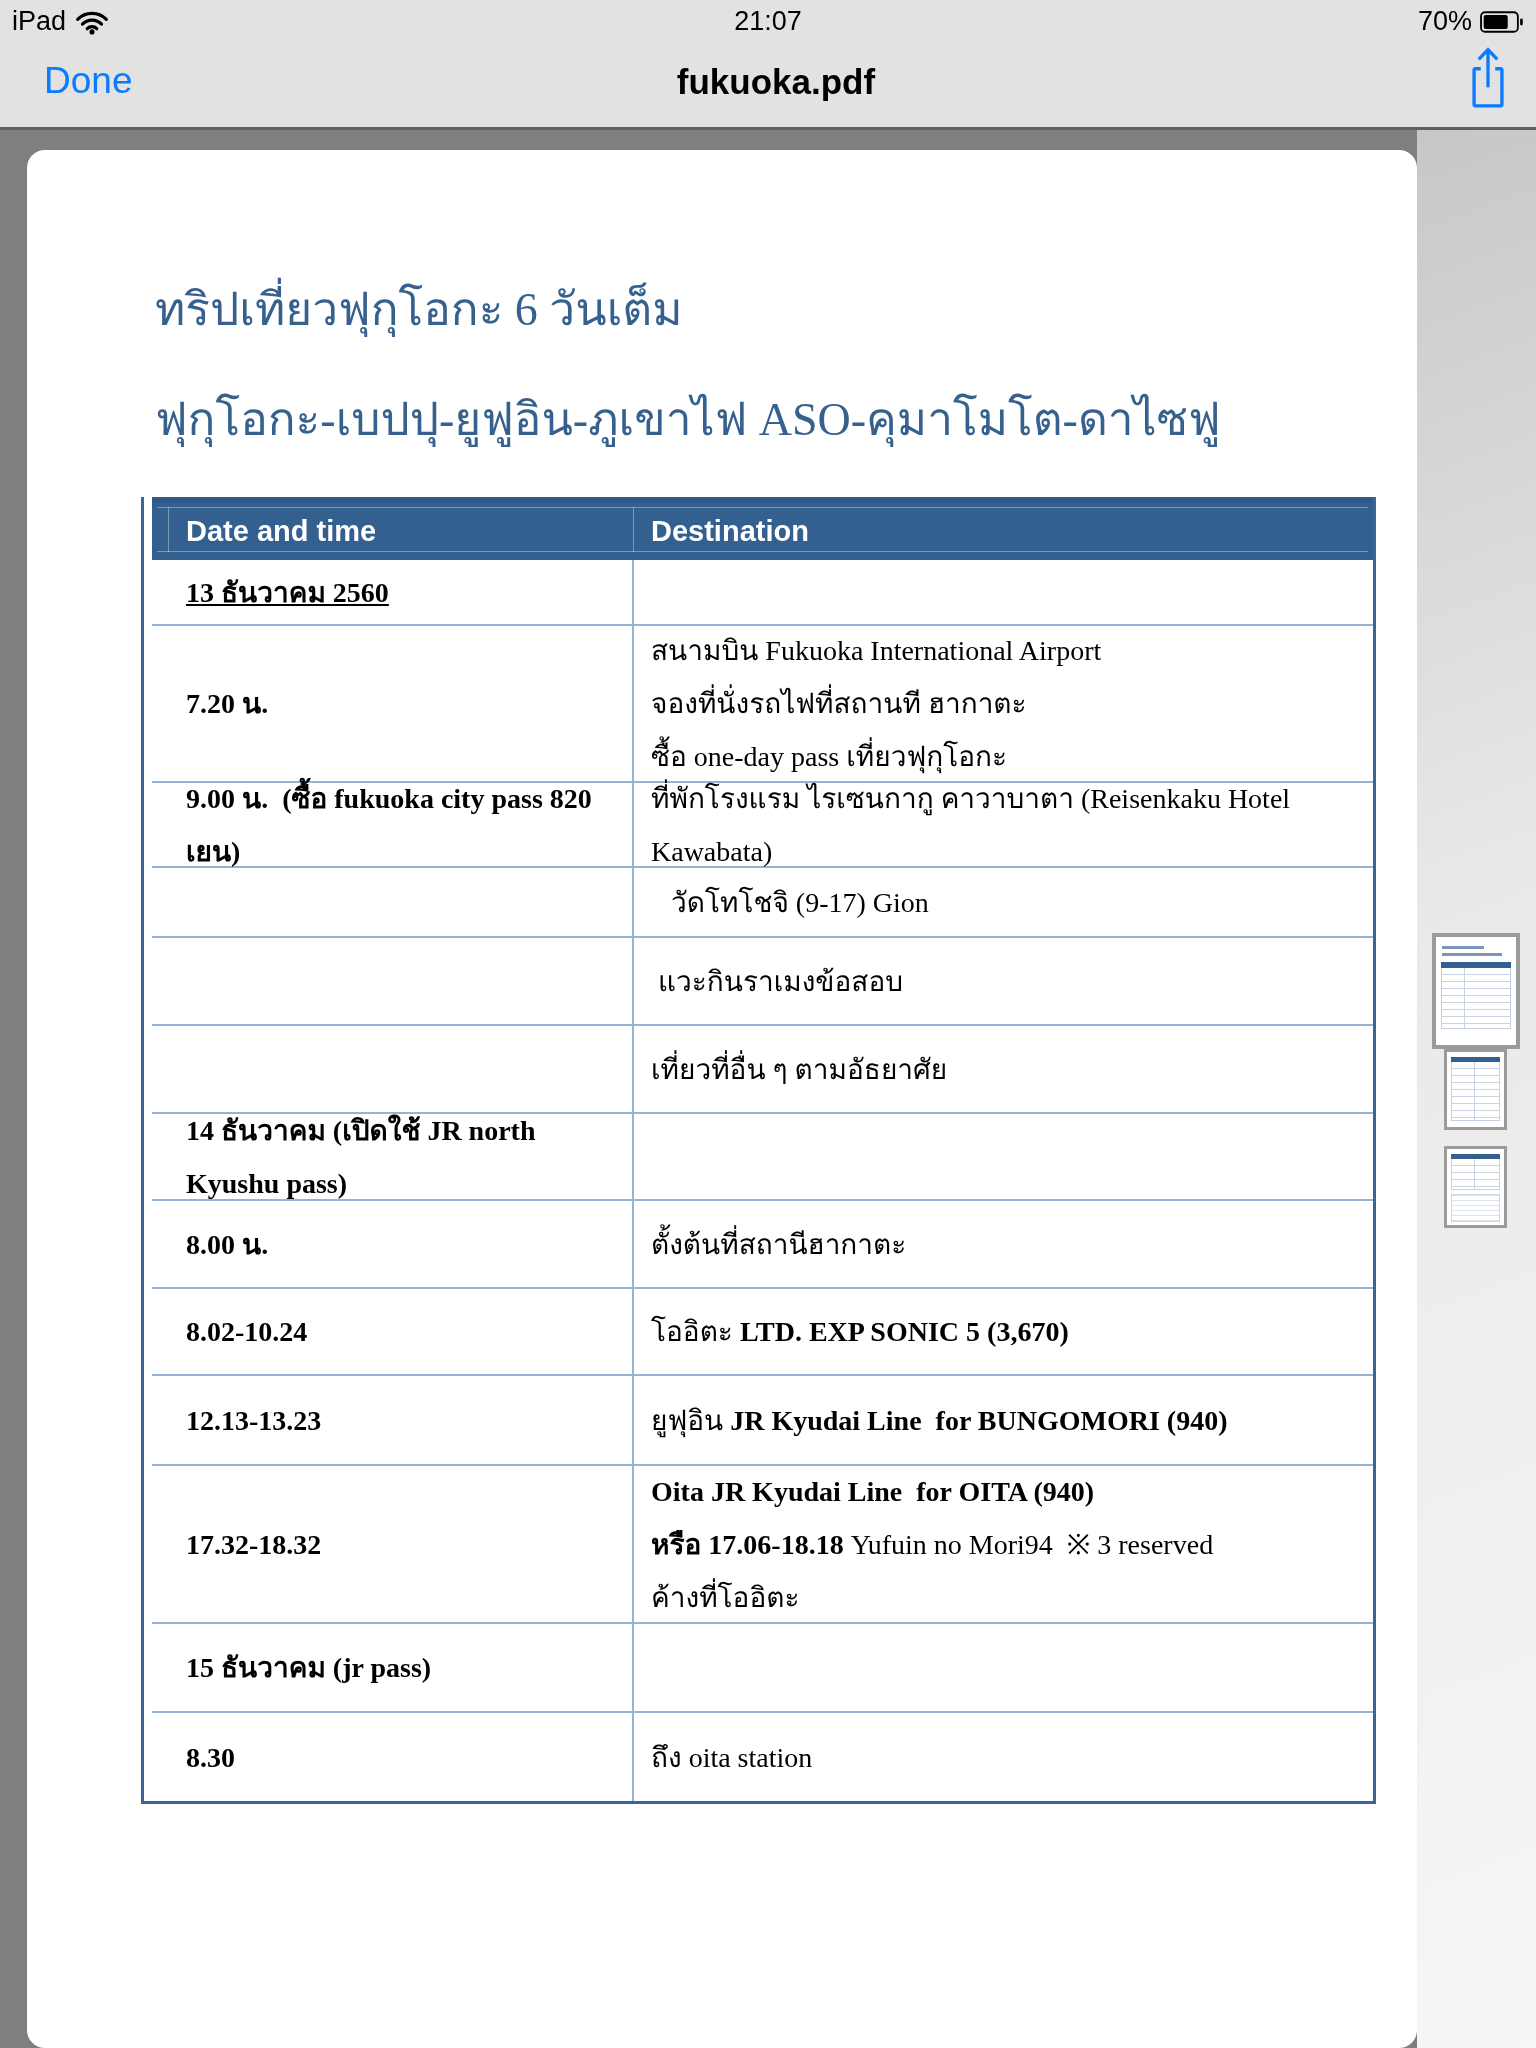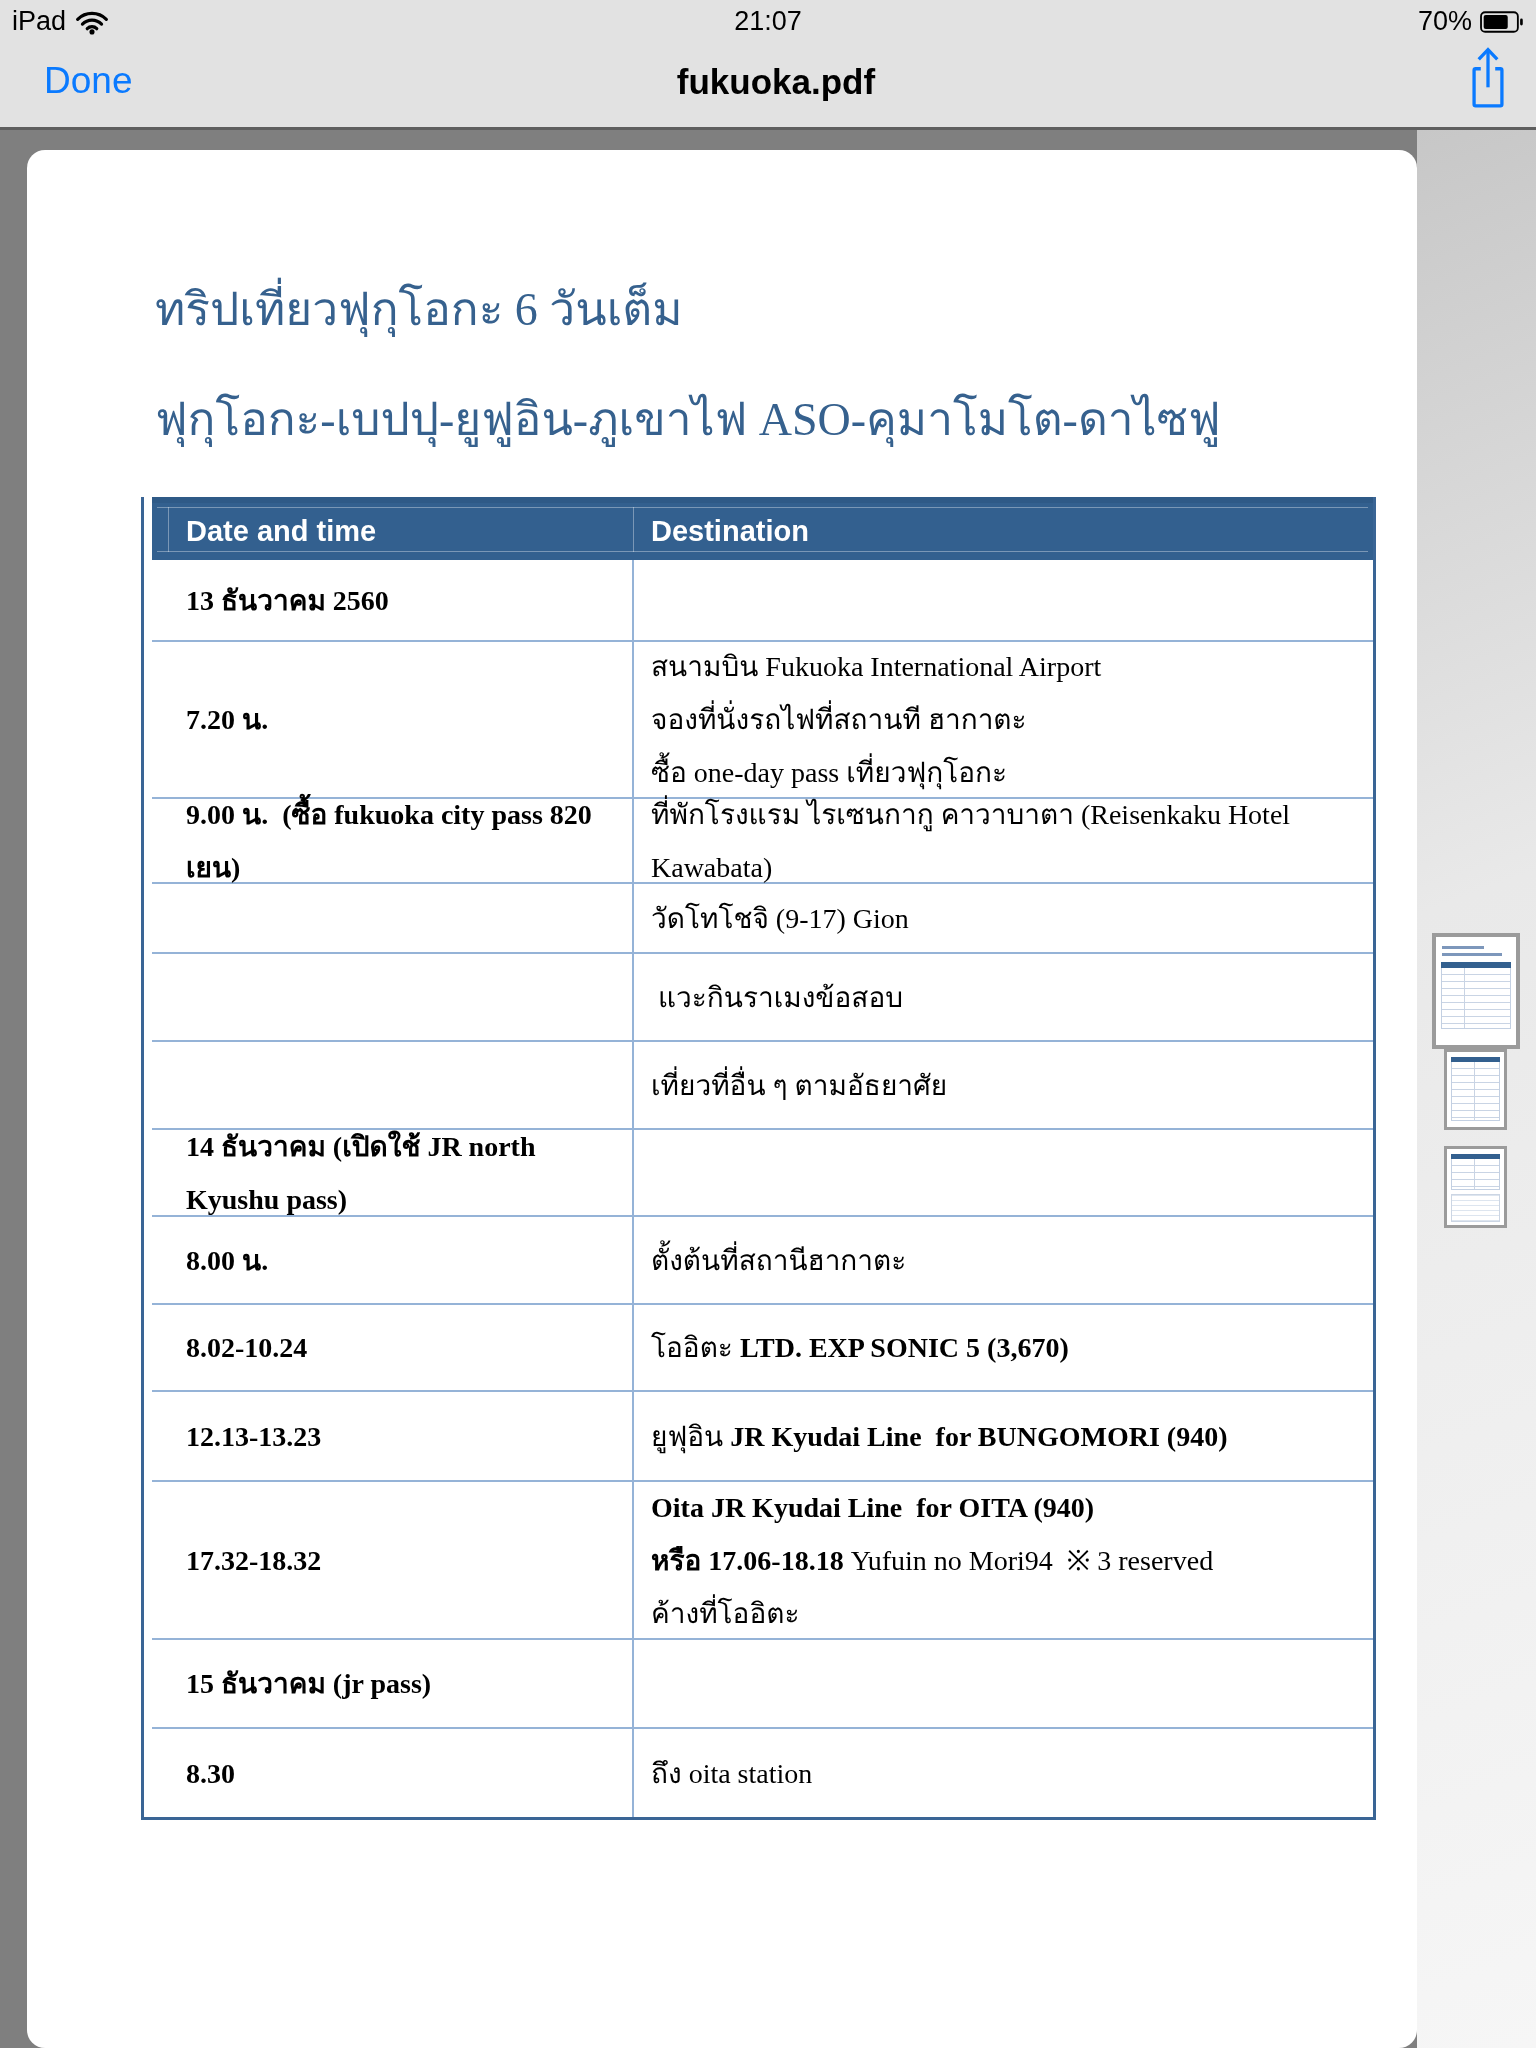--- a/index.html
+++ b/index.html
@@ -133,21 +133,21 @@
       <div class="pdf-table">
         <div class="t-head">
           <div class="th thL">Date and time</div>
           <div class="th thR">Destination</div>
           <span class="hline top"></span>
           <span class="hline bot"></span>
           <span class="vline" style="left:16px"></span>
           <span class="vline" style="left:481px"></span>
         </div>
         <div id="tbody">
-            <div class="t-row" style="height: 80px;">
+            <div class="t-row" style="height: 64px; text-decoration: underline;">
               <div class="t-cell cL">
                 <div>
                   <div class="line"><span class="seg b">13 ธันวาคม 2560</span></div>
                 </div>
               </div>
               <div class="t-cell cR">
                 <div></div>
               </div>
             </div>
             <div class="t-row" style="height: 157px;">
@@ -169,21 +169,21 @@
                 <div>
                   <div class="line"><span class="seg b">9.00 น.  (ซื้อ fukuoka city pass 820 เยน)</span></div>
                 </div>
               </div>
               <div class="t-cell cR">
                 <div>
                   <div class="line"><span class="seg">ที่พักโรงแรม ไรเซนกากู คาวาบาตา (Reisenkaku Hotel Kawabata)</span></div>
                 </div>
               </div>
             </div>
-            <div class="t-row" style="height: 70px;">
+            <div class="t-row" style="height: 70px; gap: 20px;">
               <div class="t-cell cL">
                 <div></div>
               </div>
               <div class="t-cell cR">
                 <div>
                   <div class="line"><span class="seg">วัดโทโชจิ (9-17) Gion</span></div>
                 </div>
               </div>
             </div>
             <div class="t-row" style="height: 88px;">

